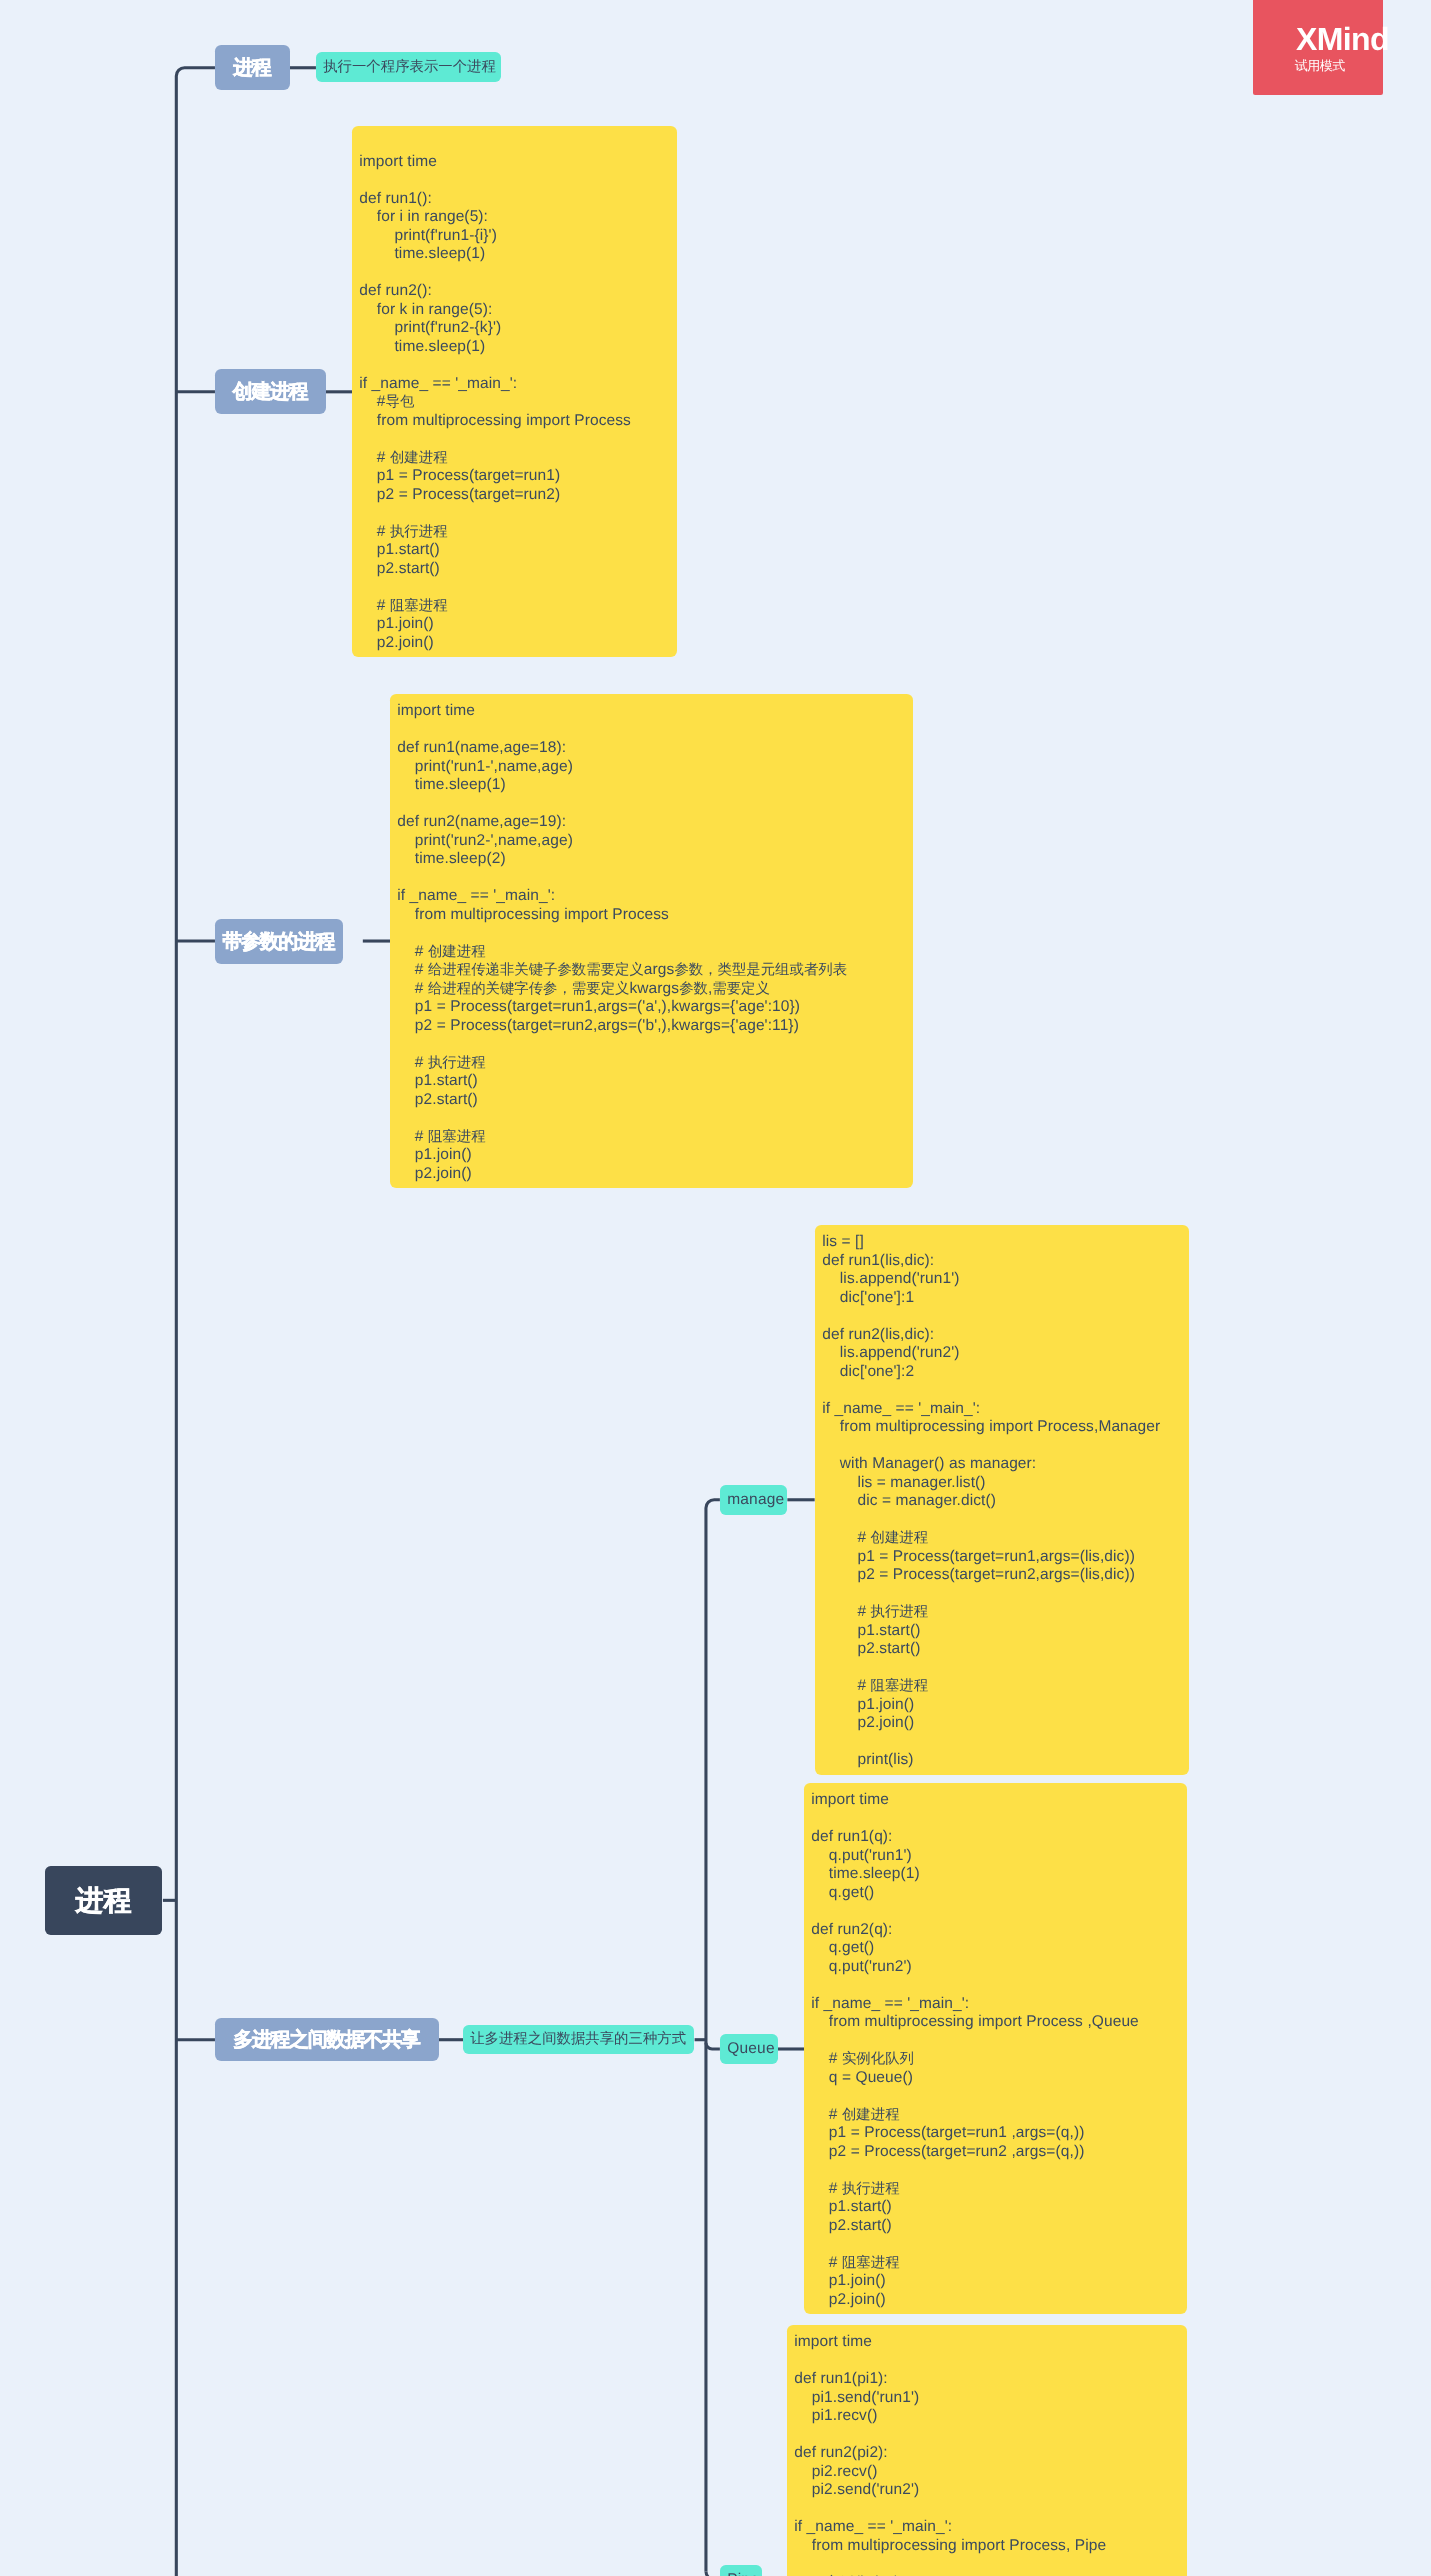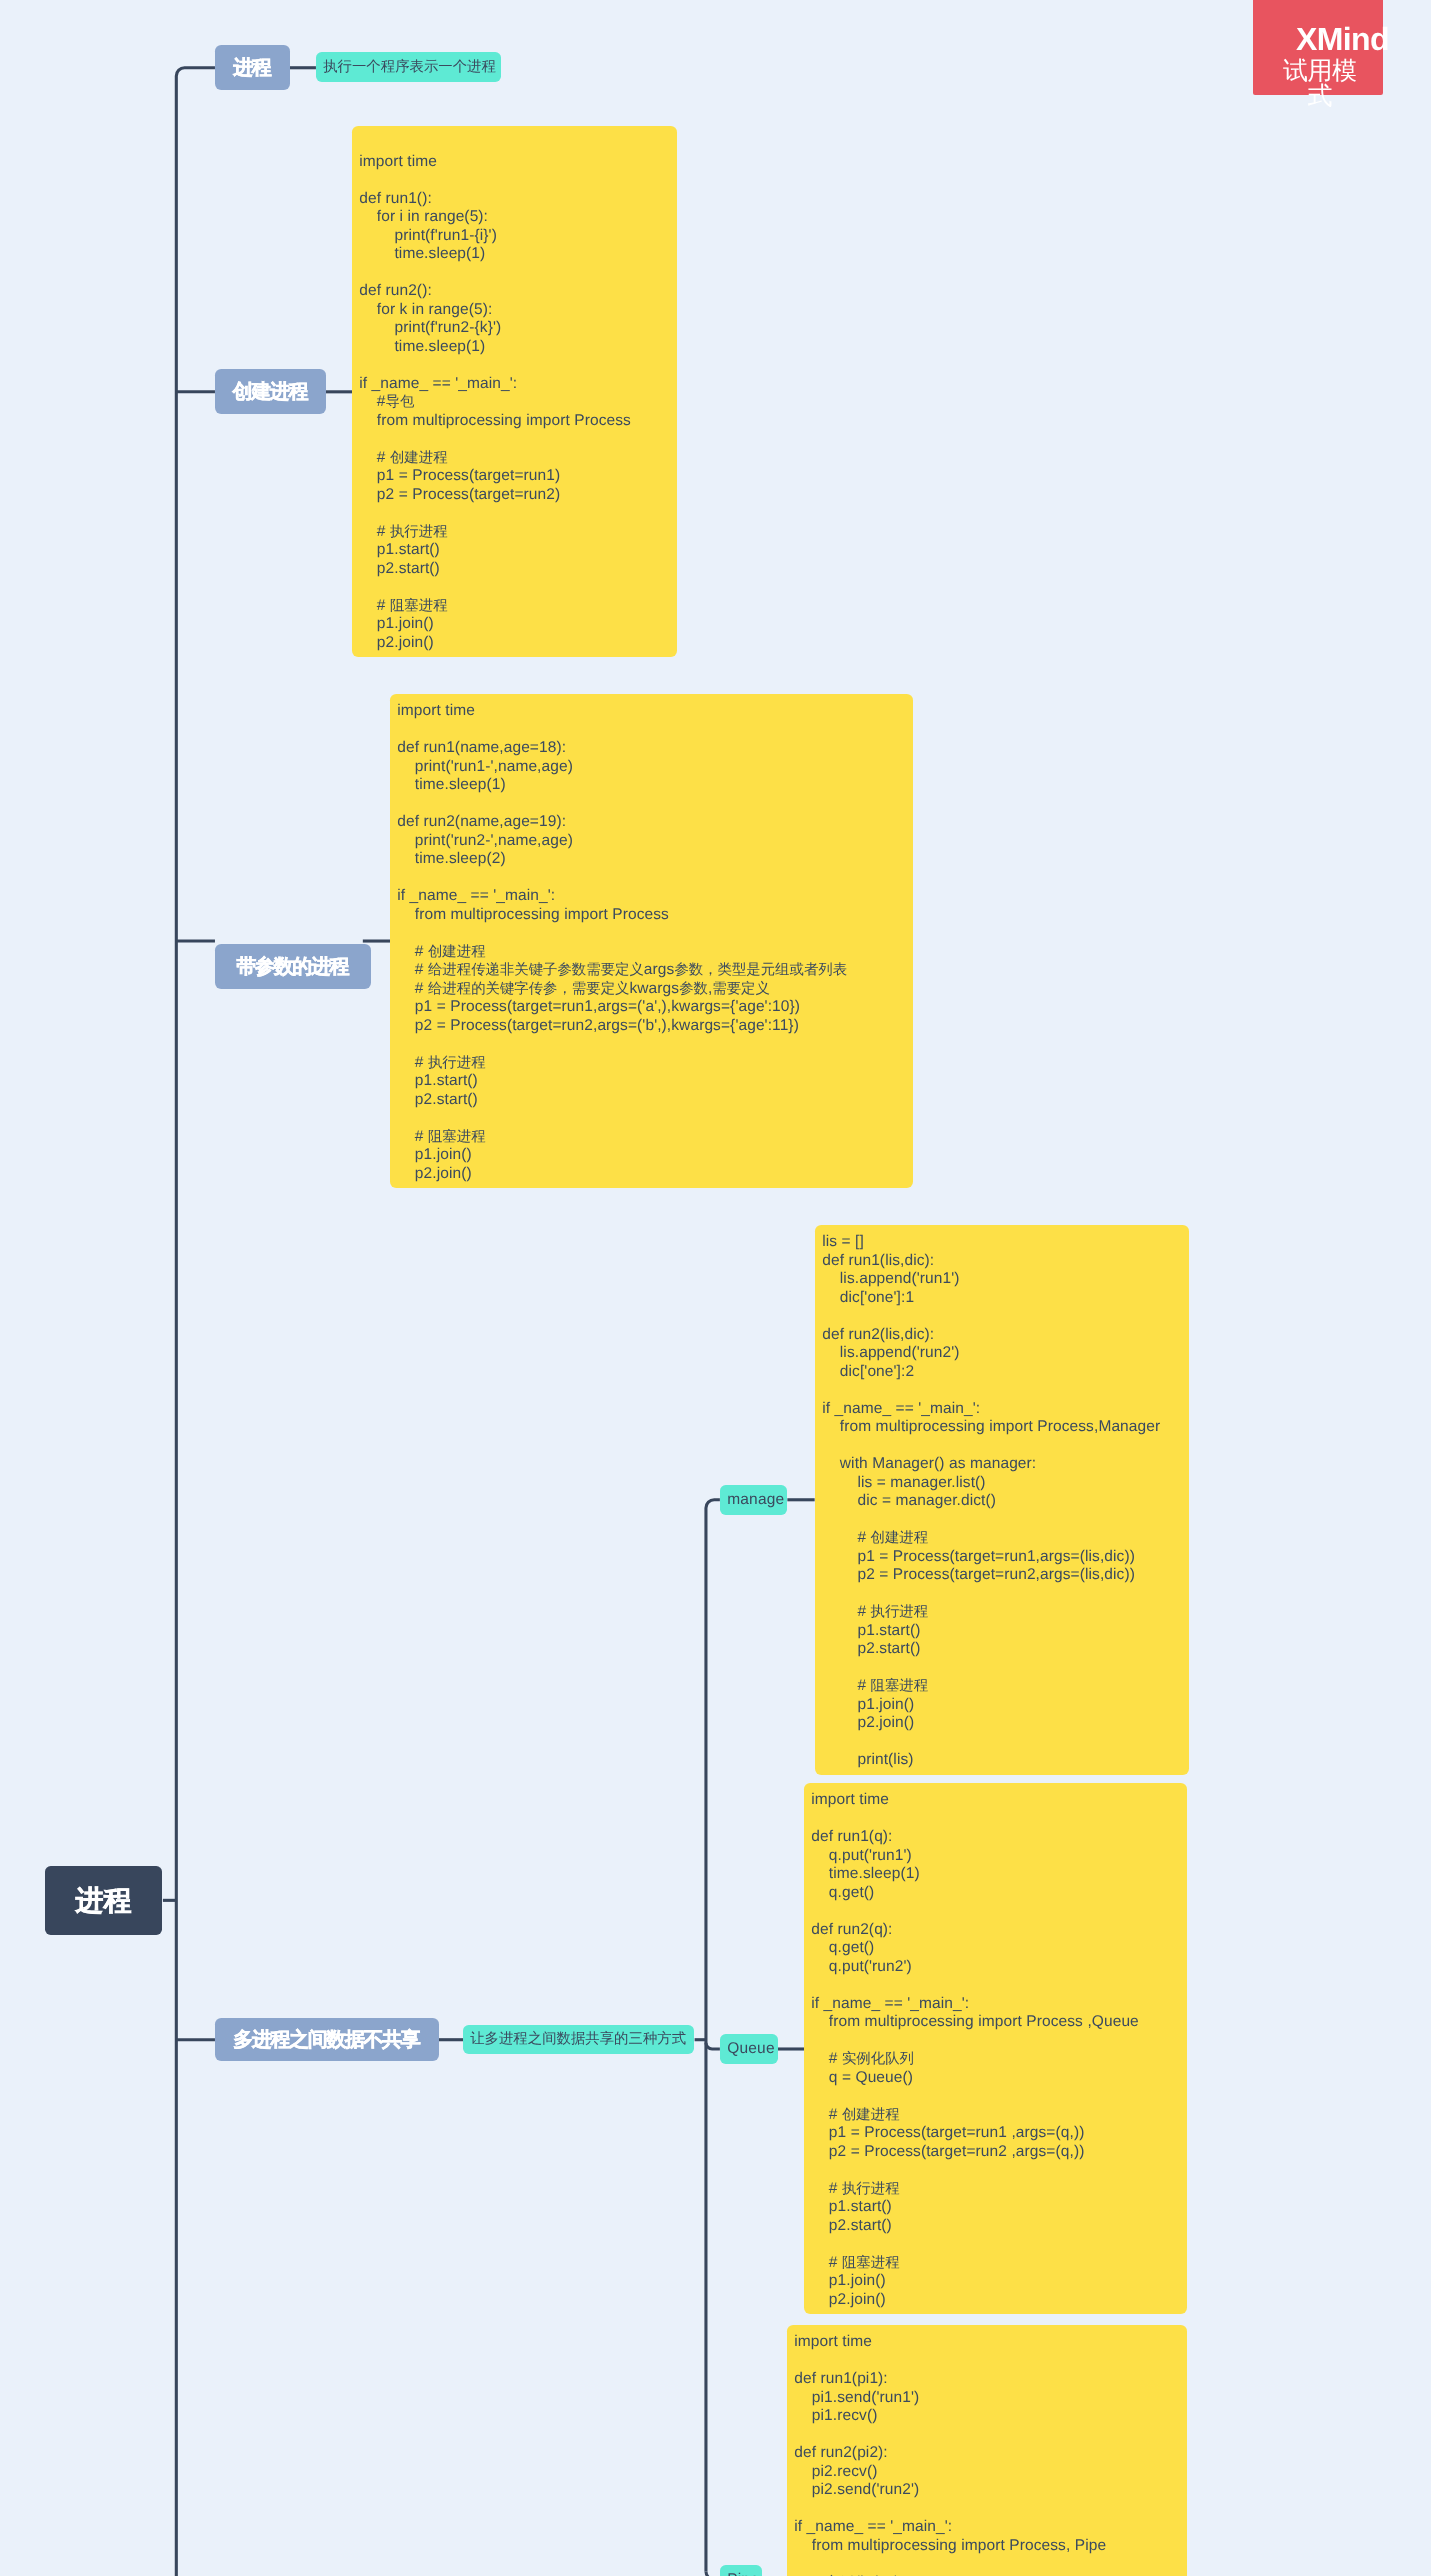--- a/index.html
+++ b/index.html
@@ -20,21 +20,21 @@
              -webkit-text-stroke:0.5px #ffffff;}
   .node-note{background:#5eead4;color:#3b4a5e;border-radius:5.7px;font-size:15.5px;letter-spacing:0.2px;
              justify-content:flex-start;padding-left:7.2px;}
   .node-note .cjk{font-size:14.4px;letter-spacing:0;}
   .code .cjk{font-size:14.4px;letter-spacing:0;}
   .code{position:absolute;box-sizing:border-box;background:#fde047;color:#3b4a5e;
         border-radius:6.2px;font-size:15.5px;letter-spacing:0.1px;line-height:18.5px;white-space:pre;
         padding:8.2px 0 6.2px 7.2px;}
   .badge{position:absolute;background:#e8545f;border-radius:2.1px;color:#fff;}
   .badge-brand{position:absolute;left:0;right:0;top:28px;text-align:center;font-weight:bold;font-size:32px;letter-spacing:-0.6px;line-height:1;padding-left:43px;}
-  .badge-mode{position:absolute;left:19.6px;right:16px;top:64px;text-align:center;font-size:25px;line-height:1;letter-spacing:-0.5px;}
+  .badge-mode{position:absolute;left:19.6px;right:16px;top:64px;text-align:center;font-size:13px;line-height:1;letter-spacing:-0.5px;}
 </style>
 </head>
 <body>
 
 <div id="canvas">
   <svg id="links" viewBox="0 0 2779 7725" xmlns="http://www.w3.org/2000/svg">
       <path d="M 342 147.5 L 342 7230" fill="none" stroke="#38465c" stroke-width="6" stroke-linecap="butt"></path>
       <path d="M 316 3688.5 L 342 3688.5" fill="none" stroke="#38465c" stroke-width="6" stroke-linecap="butt"></path>
       <path d="M 342 147.5 A 16 16 0 0 1 358 131.5 L 417 131.5" fill="none" stroke="#38465c" stroke-width="6" stroke-linecap="butt"></path>
       <path d="M 562 131.5 L 613 131.5" fill="none" stroke="#38465c" stroke-width="6" stroke-linecap="butt"></path>
@@ -88,21 +88,21 @@
     p1 = Process(target=run1)
     p2 = Process(target=run2)
 
     # <span class="cjk">执行进程</span>
     p1.start()
     p2.start()
 
     # <span class="cjk">阻塞进程</span>
     p1.join()
     p2.join()</div>
-    <div class="node node-main" style="left: 215px; top: 944px; width: 156px; height: 45px; text-align: right;">带参数的进程</div>
+    <div class="node node-main" style="left: 215px; top: 919px; width: 128px; height: 45px; text-align: right;">带参数的进程</div>
     <div class="code" style="left: 390px; top: 694px; width: 523px; height: 494px;">import time
 
 def run1(name,age=18):
     print('run1-',name,age)
     time.sleep(1)
 
 def run2(name,age=19):
     print('run2-',name,age)
     time.sleep(2)
 

